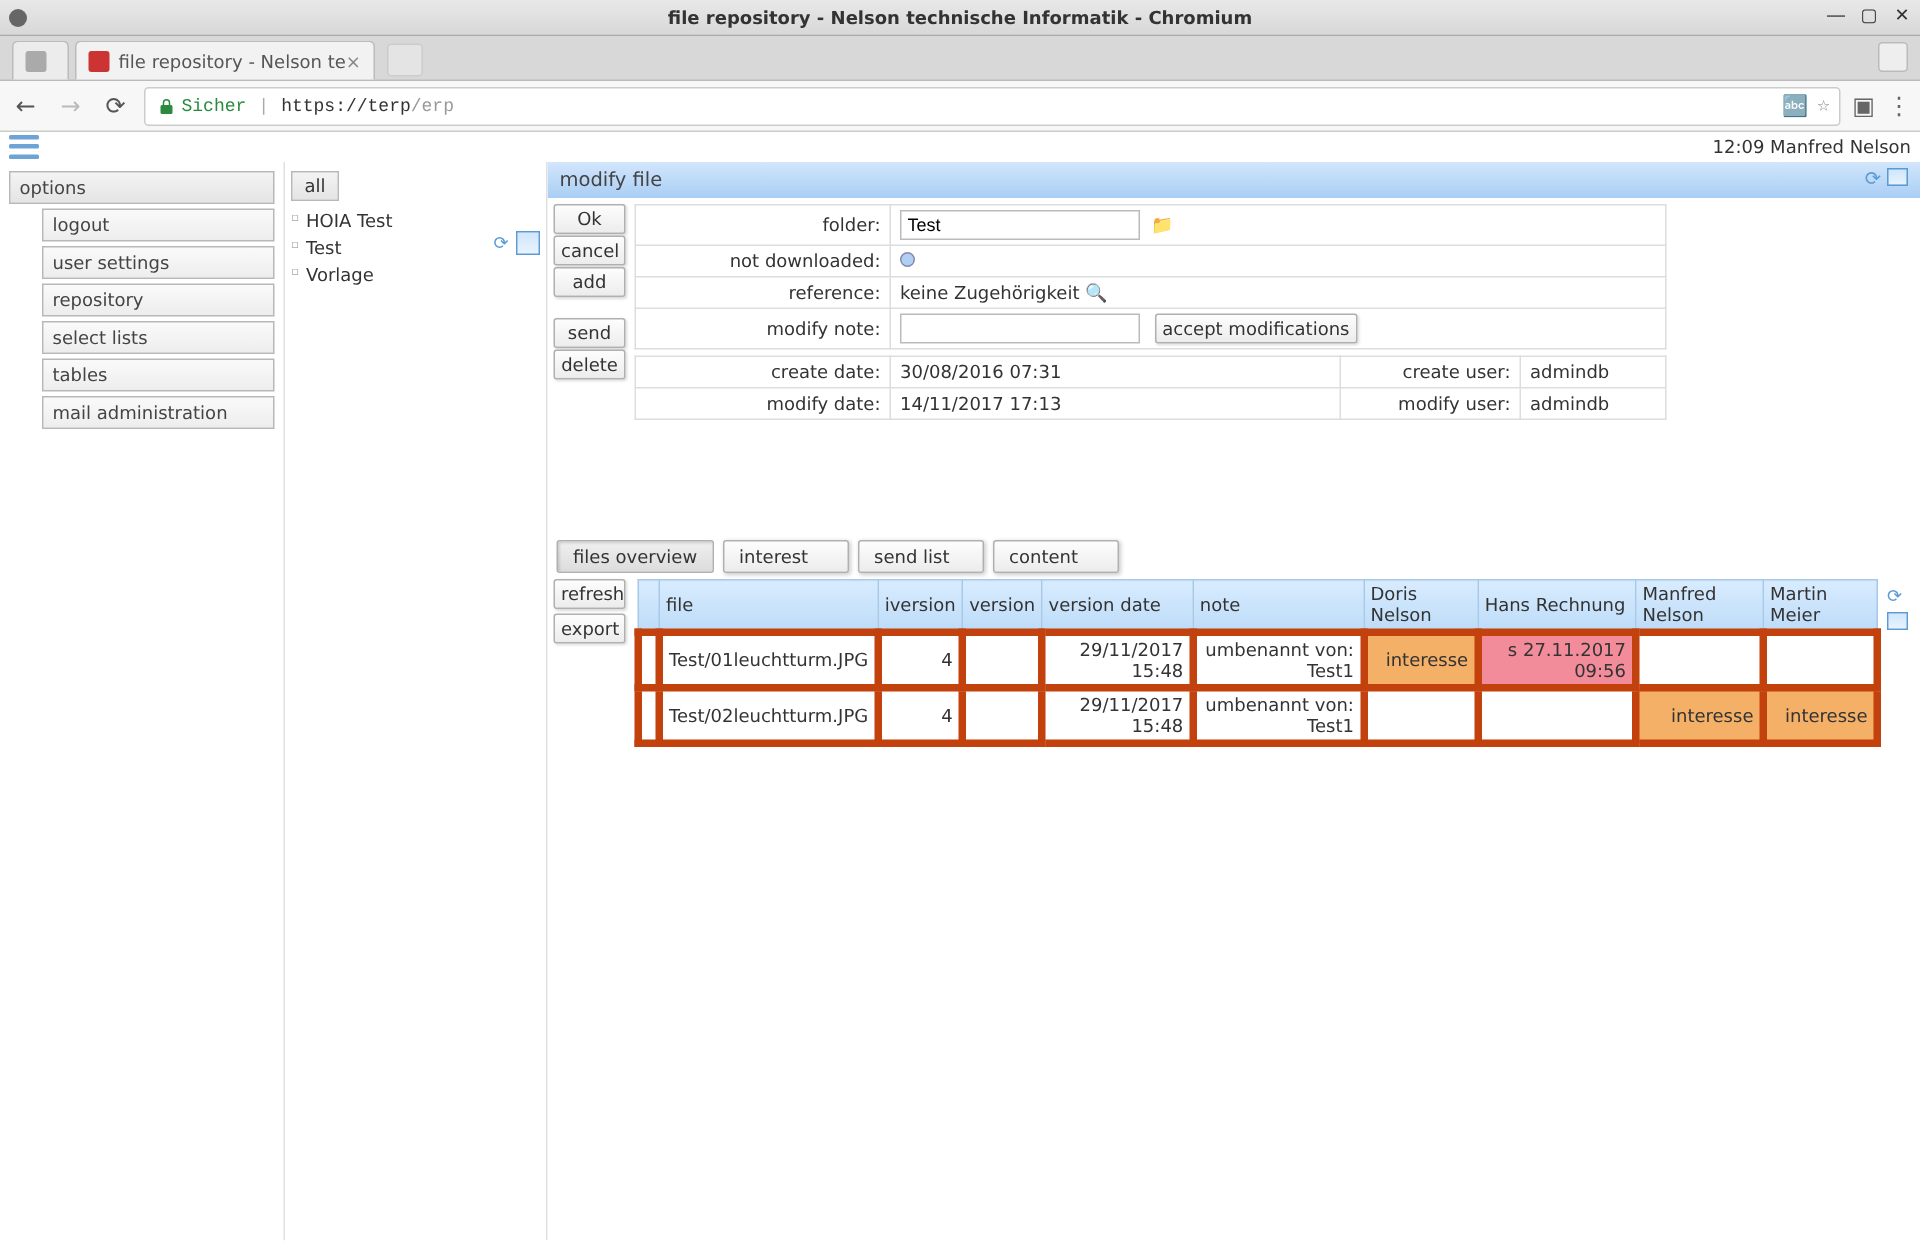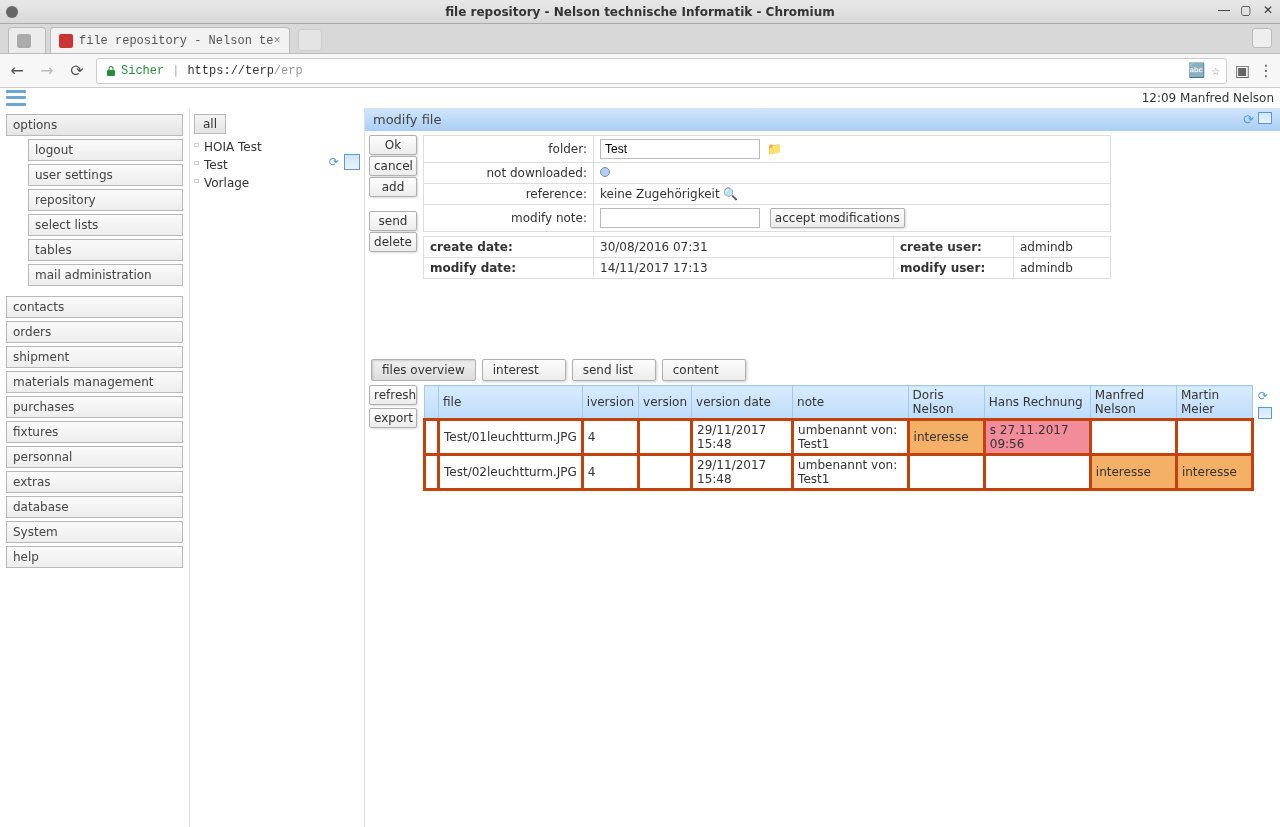--- a/index.html
+++ b/index.html
@@ -6,21 +6,21 @@
 body { font-family: "DejaVu Sans", Arial, sans-serif; font-size: 12px; color: #333; background: #fff; }
 
 
 .os-titlebar { background: linear-gradient(#e8e8e8,#d8d8d8); height: 24px; display: flex; align-items: center; justify-content: center; position: relative; border-bottom: 1px solid #aaa; }
 .os-titlebar .title { font-weight: bold; font-size: 12px; color: #333; }
 .os-titlebar .win-controls { position: absolute; right: 4px; top: 2px; display: flex; gap: 6px; }
 .os-titlebar .win-controls span { width: 16px; height: 16px; display: inline-flex; align-items: center; justify-content: center; font-size: 12px; cursor: pointer; }
 .os-titlebar .dot { position:absolute; left:6px; top:6px; width:12px; height:12px; background:#666; border-radius:50%;}
 
 
-.tab-strip { background: #d8d8d8; height: 30px; display: flex; align-items: flex-end; padding-left: 8px; border-bottom: 1px solid #bbb; position:relative;font-family:Liberation Mono, monospace;}
+.tab-strip { background: #d8d8d8; height: 30px; display: flex; align-items: flex-end; padding-left: 8px; border-bottom: 1px solid #bbb; position:relative;}
 .browser-tab { background: #f2f2f2; border: 1px solid #bbb; border-bottom: none; border-radius: 4px 4px 0 0; height: 26px; min-width: 160px; display: flex; align-items: center; padding: 0 8px; margin-right: 4px; font-size: 12px; color: #555; }
 .browser-tab.blank { min-width: 36px; background:#ececec; }
 .browser-tab .favicon { width: 14px; height: 14px; background: #cc3333; border-radius: 2px; margin-right: 6px; display:inline-block;}
 .browser-tab.blank .favicon { background:#888;}
 .browser-tab .close-x { margin-left: auto; color: #888; cursor:pointer;}
 .tab-strip .new-tab { width: 24px; height: 22px; background: #e4e4e4; border:1px solid #ccc; border-radius:3px; margin-left:4px; margin-bottom:2px;}
 .tab-strip .avatar { position:absolute; right:8px; top:4px; width:20px; height:20px; border:1px solid #bbb; border-radius:3px; background:#eee;}
 
 
 .url-bar { height: 34px; background: #f7f7f7; border-bottom: 1px solid #ccc; display: flex; align-items: center; padding: 0 6px; gap: 8px; }
@@ -78,34 +78,34 @@
 .btn { border:1px solid #b0b0b0; background:linear-gradient(#fdfdfd,#ececec); padding:2px 4px; font-size:12px; text-align:center; cursor:pointer; border-radius:2px; box-shadow:1px 1px 2px rgba(0,0,0,0.15);}
 .form-table { border:1px solid #ccc; border-collapse:collapse; width:688px;}
 .form-table td { border:1px solid #ddd; padding:3px 6px; font-size:12px; vertical-align:middle;}
 .form-table td.label { text-align:right; width:170px; color:#333;}
 .form-table input[type=text] { border:1px solid #bbb; padding:2px 4px; font-size:12px; width:160px;}
 .form-table .wide-input { width:430px;}
 .folder-icon { color:#6aa3e0; margin-left:4px; font-size:12px;}
 .radio-dot { width:10px;height:10px; border:1px solid #88a; border-radius:50%; background:#b0cff5; display:inline-block;}
 .search-icon { color:#88b; margin-left:4px; cursor:pointer;}
 .meta-table { margin-top:4px;}
-.meta-table td.half-label { width:170px;font-weight:bold;}
+.meta-table td.half-label { text-align:right; width:170px;}
 .meta-table td.val { width:300px;}
 
 
 .bottom-tabs { display:flex; gap:6px; padding:6px 6px 0 6px;}
 .bottom-tabs .tab { border:1px solid #b0b0b0; background:linear-gradient(#fdfdfd,#ececec); padding:3px 10px; font-size:12px; cursor:pointer; border-radius:2px; min-width:84px; text-align:left; box-shadow:1px 1px 3px rgba(0,0,0,0.2);}
 .bottom-tabs .tab.active { background:linear-gradient(#f0f0f0,#dcdcdc); box-shadow:inset 1px 1px 2px rgba(0,0,0,0.15);}
 
 
 .data-area { display:flex; padding:4px;}
 .data-actions { width:54px; display:flex; flex-direction:column; gap:3px; padding-right:6px;}
 .data-table { border-collapse:collapse; font-size:12px;}
 .data-table th { background:linear-gradient(#d8ecff,#bedcf8); border:1px solid #a8c8e8; padding:2px 4px; font-weight:normal; text-align:left;}
-.data-table td { border:3px solid #c2410c; padding:2px 4px; background:#fff;}
+.data-table td { border:5px solid #c2410c; padding:2px 4px; background:#fff;text-align:right;}
 .data-table td.hl-orange { background:#f4b067;}
 .data-table td.hl-pink { background:#f28c9a;}
 .data-side-icons { display:flex; flex-direction:column; gap:4px; padding:4px; margin-left:auto;}
 .data-side-icons span { cursor:pointer;}
 </style>
 </head>
 <body>
 
 <div class="os-titlebar">
   <span class="dot"></span>
@@ -170,33 +170,20 @@
       <div class="menu-box header"><span>options</span></div>
       <div class="menu-sub" id="opts-sub">
           <div class="menu-box">logout</div>
           <div class="menu-box">user settings</div>
           <div class="menu-box">repository</div>
           <div class="menu-box">select lists</div>
           <div class="menu-box">tables</div>
           <div class="menu-box">mail administration</div>
         </div>
     </div>
-    <div class="menu-group" id="main-menu">
-        <div class="menu-box">contacts</div>
-        <div class="menu-box">orders</div>
-        <div class="menu-box">shipment</div>
-        <div class="menu-box">materials management</div>
-        <div class="menu-box">purchases</div>
-        <div class="menu-box">fixtures</div>
-        <div class="menu-box">personnal</div>
-        <div class="menu-box">extras</div>
-        <div class="menu-box">database</div>
-        <div class="menu-box">System</div>
-        <div class="menu-box">help</div>
-      </div>
   </div>
 
   <div class="tree-col">
     <div class="tree-top">
       <span class="tree-all-btn">all</span>
     </div>
     <div id="tree-items">
         <div class="tree-item">HOIA Test</div>
         <div class="tree-item">Test</div>
         <div class="tree-item">Vorlage</div>

